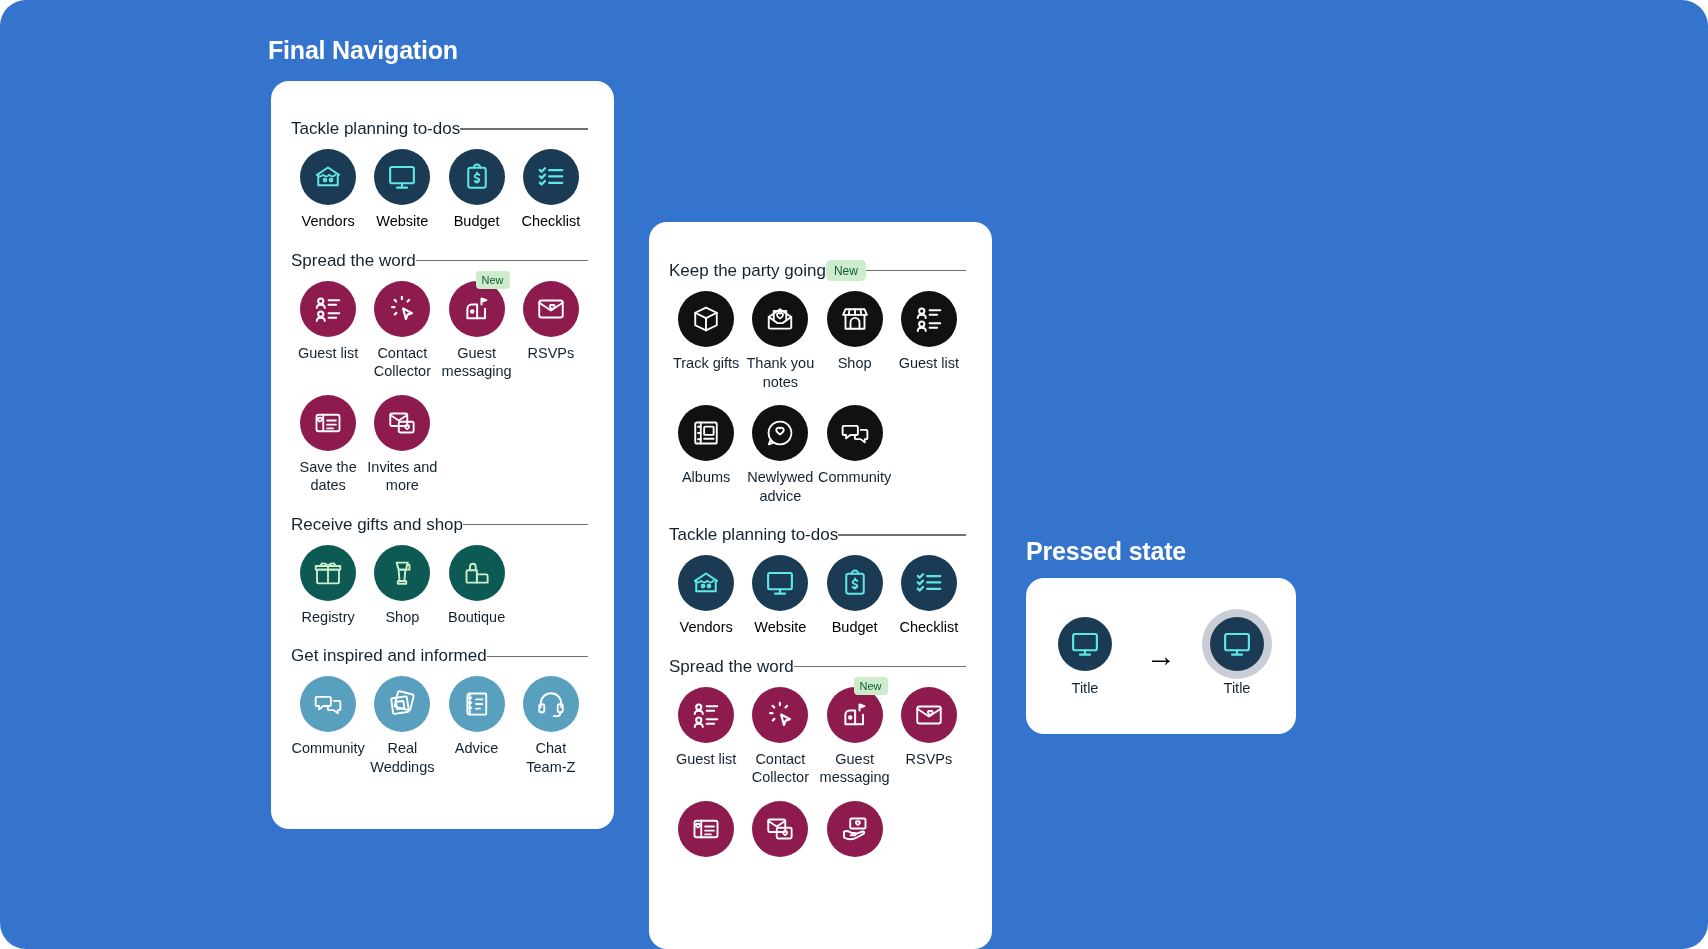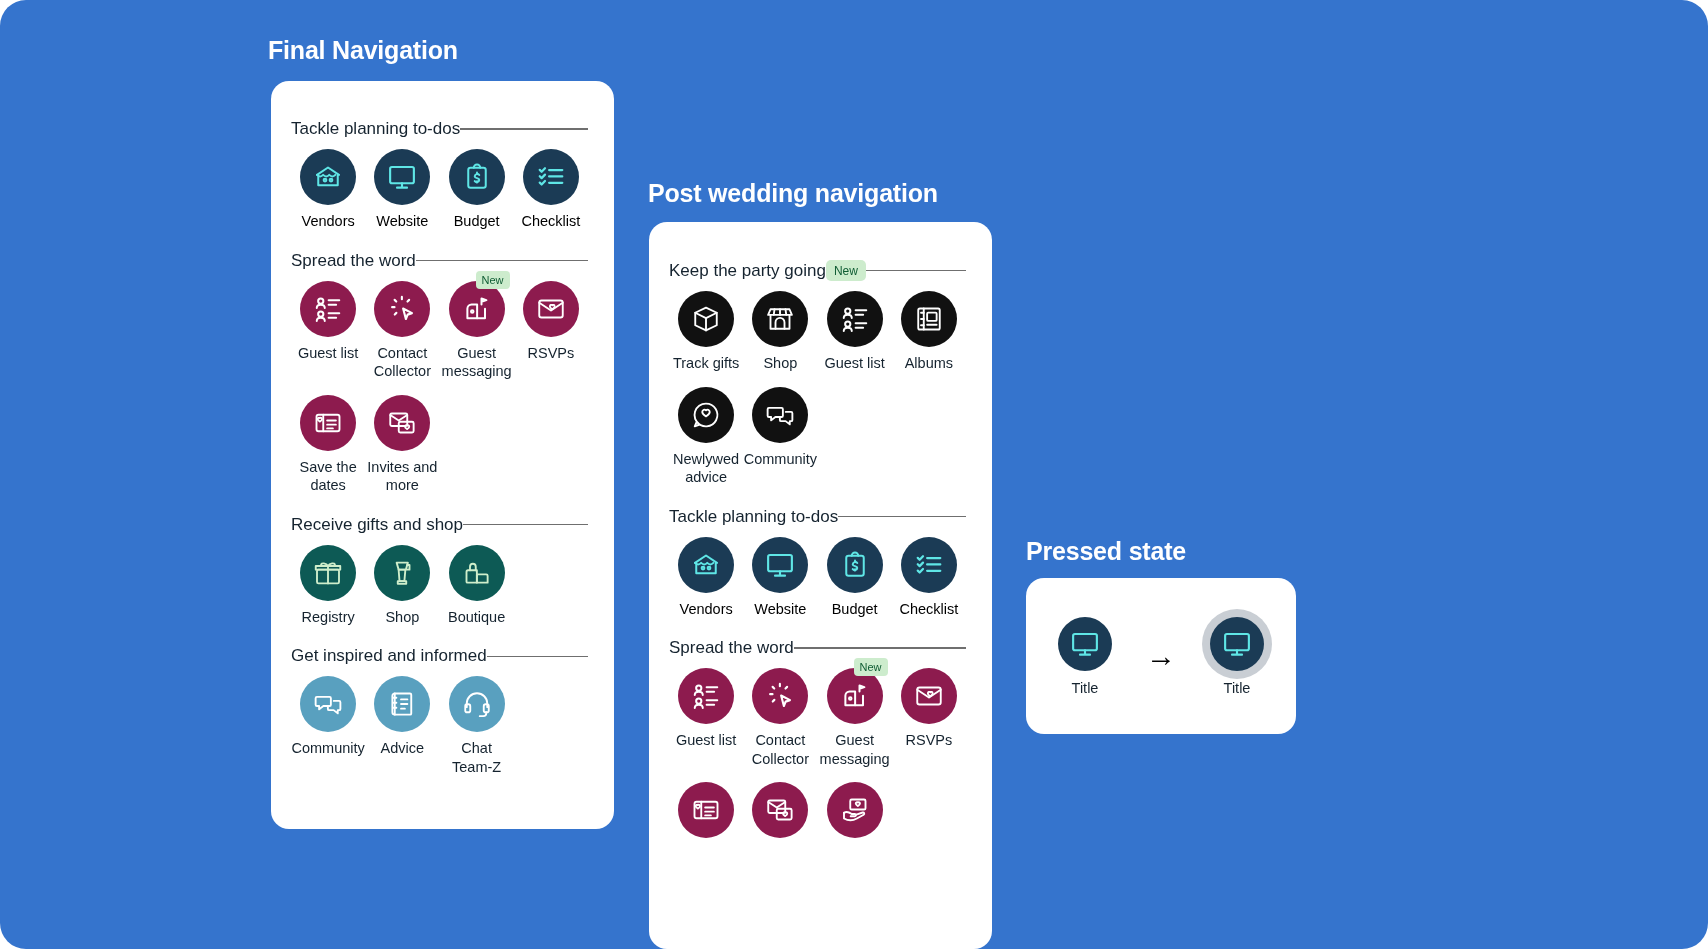--- a/index.html
+++ b/index.html
@@ -126,21 +126,20 @@
   .press-label{ margin-top:9px; font-size:14.5px; color:#15232f; }
   .arrow{ font-size:30px; color:#000; line-height:1; }
 </style>
 </head>
 <body>
 
 <div class="stage">
 
   <div class="sec-title" style="left:268px; top:36px;">Final Navigation</div>
 
-  <div class="sec-title" style="left:648px; top:179px;">Post wedding navigation</div>
 
   <div class="sec-title" style="left:1026px; top:537px;">Pressed state</div>
 
   <div class="card" id="card-final" style="left:271px; top:81px; width:343px; height:748px; padding:38px 26px 0 20px;">
       <div class="group">
         <div class="group-head">
           <span class="gh-text">Tackle planning to-dos</span>
           <span class="gh-rule"></span>
         </div>
         <div class="grid">
@@ -327,20 +326,30 @@
               <svg width="30" height="30" viewBox="0 0 24 24" fill="none" stroke="currentColor" stroke-width="1.5" stroke-linecap="round" stroke-linejoin="round">
                 <path d="M3.1 6.3h10.2a1 1 0 0 1 1 1v5.3a1 1 0 0 1-1 1h-5l-3.4 2.7v-2.7H3.1a1 1 0 0 1-1-1V7.3a1 1 0 0 1 1-1z"></path>
                 <path d="M16.6 9.5h4.3a1 1 0 0 1 1 1v5.4a1 1 0 0 1-1 1h-1.1v2.6l-3.3-2.6h-3.6a1 1 0 0 1-1-1v-2.3"></path>
               </svg>
             </div>
             <div class="tile-label ">Community</div>
           </div>
           <div class="tile">
             <div class="disc" style="background: rgb(89, 160, 191); color: rgb(255, 255, 255);">
               <svg width="30" height="30" viewBox="0 0 24 24" fill="none" stroke="currentColor" stroke-width="1.5" stroke-linecap="round" stroke-linejoin="round">
+                <rect x="7.3" y="2.9" width="12.9" height="12.9" rx="1.1" transform="rotate(14 13.7 9.3)"></rect>
+                <rect x="4.1" y="6.6" width="12.6" height="12.6" rx="1.1" transform="rotate(-8 10.4 12.9)"></rect>
+                <rect x="7.6" y="9.9" width="5.9" height="5.9" rx=".7" transform="rotate(-8 10.5 12.8)"></rect>
+              </svg>
+            </div>
+            <div class="tile-label ">Real Weddings</div>
+          </div>
+          <div class="tile">
+            <div class="disc" style="background: rgb(89, 160, 191); color: rgb(255, 255, 255);">
+              <svg width="30" height="30" viewBox="0 0 24 24" fill="none" stroke="currentColor" stroke-width="1.5" stroke-linecap="round" stroke-linejoin="round">
                 <path d="M6.2 3.6h12.2a1 1 0 0 1 1 1v14.9a1 1 0 0 1-1 1H6.2z"></path>
                 <path d="M6.2 3.6A1.9 1.9 0 0 0 4.3 5.5v13.1a1.9 1.9 0 0 0 1.9 1.9"></path>
                 <path d="M5 7h2.5"></path>
                 <path d="M5 11h2.5"></path>
                 <path d="M5 15h2.5"></path>
                 <path d="M11.2 8.3h5.1"></path>
                 <path d="M11.2 12h5.1"></path>
                 <path d="M11.2 15.7h3.1"></path>
               </svg>
             </div>
@@ -375,20 +384,31 @@
                 <path d="M12 2.9 20.6 7v10L12 21.1 3.4 17V7z"></path>
                 <path d="M3.4 7 12 11.3 20.6 7"></path>
                 <path d="M12 11.3v9.8"></path>
               </svg>
             </div>
             <div class="tile-label ">Track gifts</div>
           </div>
           <div class="tile">
             <div class="disc" style="background: rgb(17, 17, 17); color: rgb(255, 255, 255);">
               <svg width="30" height="30" viewBox="0 0 24 24" fill="none" stroke="currentColor" stroke-width="1.5" stroke-linecap="round" stroke-linejoin="round">
+                <path d="M3 10.4 12 4.2l9 6.2v8.1a1.2 1.2 0 0 1-1.2 1.2H4.2A1.2 1.2 0 0 1 3 18.5z"></path>
+                <path d="M7 12.6V5.6h10v7"></path>
+                <path d="M12 7.7c-.8-1-2.4-.4-2.4 1 0 1.3 1.6 2.3 2.4 2.9.8-.6 2.4-1.6 2.4-2.9 0-1.4-1.6-2-2.4-1z"></path>
+                <path d="m3 10.4 7 4.9h4l7-4.9"></path>
+              </svg>
+            </div>
+            <div class="tile-label ">Thank you notes</div>
+          </div>
+          <div class="tile">
+            <div class="disc" style="background: rgb(17, 17, 17); color: rgb(255, 255, 255);">
+              <svg width="30" height="30" viewBox="0 0 24 24" fill="none" stroke="currentColor" stroke-width="1.5" stroke-linecap="round" stroke-linejoin="round">
                 <path d="M4.4 4.2h15.2l1.9 4.5H2.5z"></path>
                 <path d="M4.4 8.7v11.1h15.2V8.7"></path>
                 <path d="M8.4 19.8v-5.1a3.6 3.6 0 0 1 7.2 0v5.1"></path>
                 <path d="M7.6 4.2 7 8.7"></path>
                 <path d="M12 4.2v4.5"></path>
                 <path d="m16.4 4.2.6 4.5"></path>
               </svg>
             </div>
             <div class="tile-label ">Shop</div>
           </div>

